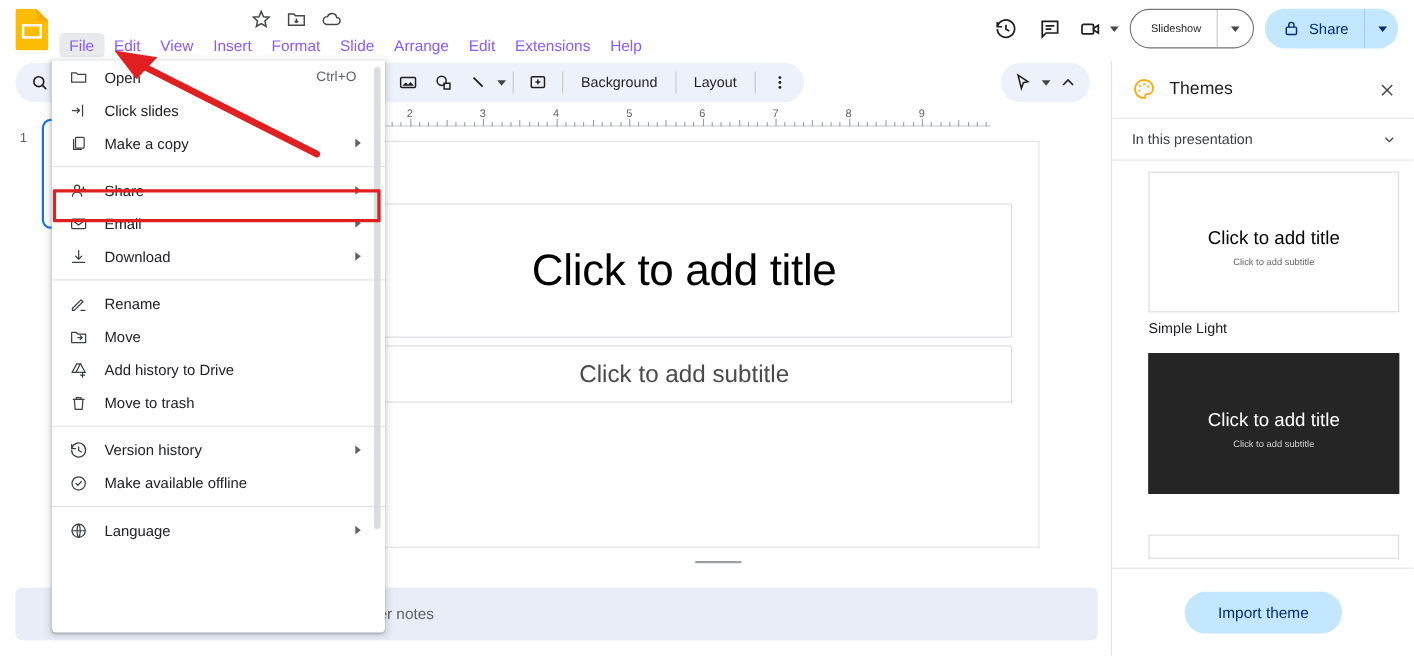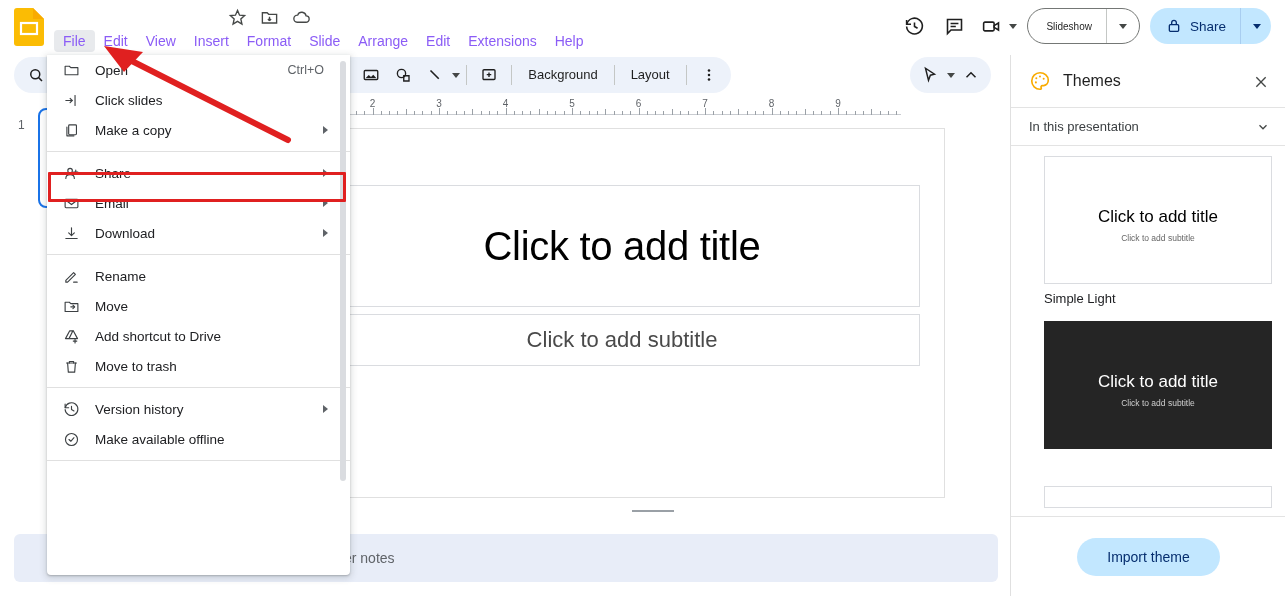--- a/index.html
+++ b/index.html
@@ -620,21 +620,21 @@
           <span class="fm-label">Move</span>
         </div>
         <div class="fm-row">
           <span class="fm-ico">
             <svg viewBox="0 0 24 24" fill="none" stroke="currentColor" stroke-width="1.6" stroke-linecap="round" stroke-linejoin="round">
               <path d="M9.5 4L3.5 15h5L14 4z"></path>
               <path d="M14.5 4l6 11h-11"></path>
               <path d="M17 16v5M14.5 18.5h5"></path>
             </svg>
           </span>
-          <span class="fm-label">Add shortcut to Drive</span>
+          <span class="fm-label">Add history to Drive</span>
         </div>
         <div class="fm-row">
           <span class="fm-ico">
             <svg viewBox="0 0 24 24" fill="none" stroke="currentColor" stroke-width="1.6" stroke-linecap="round" stroke-linejoin="round">
               <path d="M5 7h14"></path>
               <path d="M9 7V5h6v2"></path>
               <path d="M6.5 7l1 13h9l1-13"></path>
             </svg>
           </span>
           <span class="fm-label">Move to trash</span>
@@ -654,20 +654,31 @@
         <div class="fm-row">
           <span class="fm-ico">
             <svg viewBox="0 0 24 24" fill="none" stroke="currentColor" stroke-width="1.6" stroke-linecap="round" stroke-linejoin="round">
               <circle cx="12" cy="12" r="8.5"></circle>
               <path d="M8.5 12l2.5 2.5 4.5-5"></path>
             </svg>
           </span>
           <span class="fm-label">Make available offline</span>
         </div>
         <div class="fm-sep"></div>
+        <div class="fm-row">
+          <span class="fm-ico">
+            <svg viewBox="0 0 24 24" fill="none" stroke="currentColor" stroke-width="1.6" stroke-linecap="round" stroke-linejoin="round">
+              <circle cx="12" cy="12" r="8.5"></circle>
+              <path d="M3.5 12h17"></path>
+              <path d="M12 3.5c2.6 2.6 2.6 14.4 0 17M12 3.5c-2.6 2.6-2.6 14.4 0 17"></path>
+            </svg>
+          </span>
+          <span class="fm-label">Language</span>
+          <span class="fm-arrow"></span>
+        </div>
       </div>
     <div class="fm-scrollbar"></div>
     <div class="fm-highlight"></div>
   </div>
 
   <svg class="annotation-arrow" viewBox="0 0 1285 596">
     <line x1="288" y1="140" x2="122" y2="56" stroke="#e02020" stroke-width="6" stroke-linecap="round"></line>
     <polygon points="104,46 143,52 124,72" fill="#e02020"></polygon>
   </svg>
 

